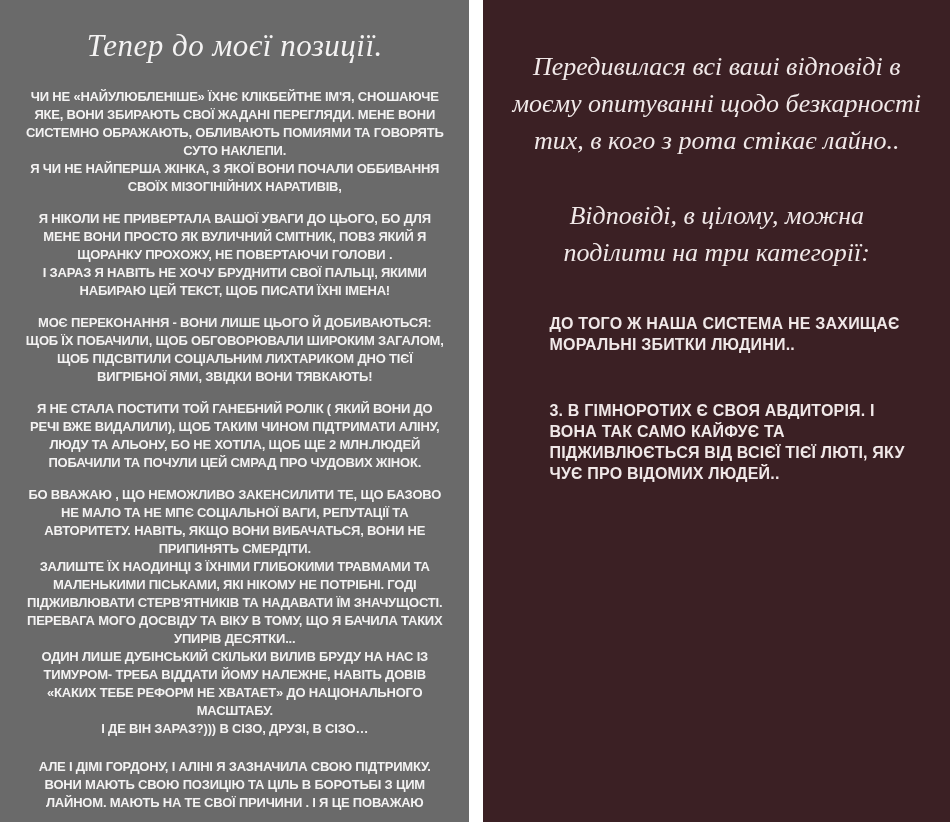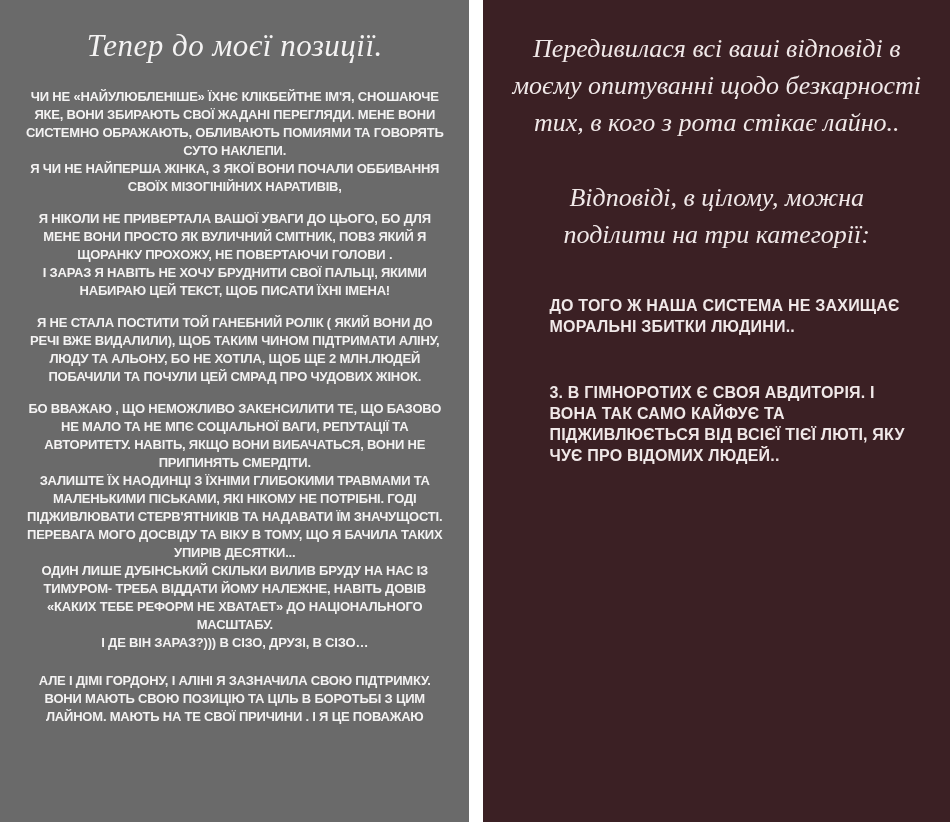--- a/index.html
+++ b/index.html
@@ -36,21 +36,21 @@
   .left .seg {
     display: block;
     font-weight: 700;
     font-size: 13px;
     line-height: 18px;
     letter-spacing: -0.2px;
   }
   
   .panel.right {
     color: #f0e8e8;
-    padding: 30px 0 0 0;
+    padding: 48px 0 0 0;
   }
   .serif {
     font-family: "Liberation Serif", serif;
     font-style: italic;
     font-weight: 400;
     font-size: 26px;
     line-height: 37px;
     text-align: center;
   }
   .intro    { margin: 0 22px 38px 22px; }
@@ -76,20 +76,23 @@
     <div class="body">
       <p class="para">
         <span class="seg">ЧИ НЕ «НАЙУЛЮБЛЕНІШЕ» ЇХНЄ КЛІКБЕЙТНЕ ІМ'Я, СНОШАЮЧЕ ЯКЕ, ВОНИ ЗБИРАЮТЬ СВОЇ ЖАДАНІ ПЕРЕГЛЯДИ. МЕНЕ ВОНИ СИСТЕМНО ОБРАЖАЮТЬ, ОБЛИВАЮТЬ ПОМИЯМИ ТА ГОВОРЯТЬ СУТО НАКЛЕПИ.</span>
         <span class="seg">Я ЧИ НЕ НАЙПЕРША ЖІНКА, З ЯКОЇ ВОНИ ПОЧАЛИ ОББИВАННЯ СВОЇХ МІЗОГІНІЙНИХ НАРАТИВІВ,</span>
       </p>
       <p class="para">
         <span class="seg">Я НІКОЛИ НЕ ПРИВЕРТАЛА ВАШОЇ УВАГИ ДО ЦЬОГО, БО ДЛЯ МЕНЕ ВОНИ ПРОСТО ЯК ВУЛИЧНИЙ СМІТНИК, ПОВЗ ЯКИЙ Я ЩОРАНКУ ПРОХОЖУ, НЕ ПОВЕРТАЮЧИ ГОЛОВИ .</span>
         <span class="seg">І ЗАРАЗ Я НАВІТЬ НЕ ХОЧУ БРУДНИТИ СВОЇ ПАЛЬЦІ, ЯКИМИ НАБИРАЮ ЦЕЙ ТЕКСТ, ЩОБ ПИСАТИ ЇХНІ ІМЕНА!</span>
       </p>
       <p class="para">
+        <span class="seg">МОЄ ПЕРЕКОНАННЯ - ВОНИ ЛИШЕ ЦЬОГО Й ДОБИВАЮТЬСЯ: ЩОБ ЇХ ПОБАЧИЛИ, ЩОБ ОБГОВОРЮВАЛИ ШИРОКИМ ЗАГАЛОМ, ЩОБ ПІДСВІТИЛИ СОЦІАЛЬНИМ ЛИХТАРИКОМ ДНО ТІЄЇ ВИГРІБНОЇ ЯМИ, ЗВІДКИ ВОНИ ТЯВКАЮТЬ!</span>
+      </p>
+      <p class="para">
         <span class="seg">Я НЕ СТАЛА ПОСТИТИ ТОЙ ГАНЕБНИЙ РОЛІК ( ЯКИЙ ВОНИ ДО РЕЧІ ВЖЕ ВИДАЛИЛИ), ЩОБ ТАКИМ ЧИНОМ ПІДТРИМАТИ АЛІНУ, ЛЮДУ ТА АЛЬОНУ, БО НЕ ХОТІЛА, ЩОБ ЩЕ 2 МЛН.ЛЮДЕЙ ПОБАЧИЛИ ТА ПОЧУЛИ ЦЕЙ СМРАД ПРО ЧУДОВИХ ЖІНОК.</span>
       </p>
       <p class="para">
         <span class="seg">БО ВВАЖАЮ , ЩО НЕМОЖЛИВО  ЗАКЕНСИЛИТИ ТЕ, ЩО БАЗОВО НЕ МАЛО ТА НЕ  МПЄ СОЦІАЛЬНОЇ ВАГИ, РЕПУТАЦІЇ ТА АВТОРИТЕТУ. НАВІТЬ, ЯКЩО ВОНИ ВИБАЧАТЬСЯ, ВОНИ НЕ ПРИПИНЯТЬ СМЕРДІТИ.</span>
         <span class="seg">ЗАЛИШТЕ ЇХ НАОДИНЦІ З ЇХНІМИ ГЛИБОКИМИ ТРАВМАМИ ТА МАЛЕНЬКИМИ ПІСЬКАМИ, ЯКІ НІКОМУ НЕ ПОТРІБНІ. ГОДІ ПІДЖИВЛЮВАТИ СТЕРВ'ЯТНИКІВ ТА НАДАВАТИ ЇМ ЗНАЧУЩОСТІ.</span>
         <span class="seg">ПЕРЕВАГА МОГО ДОСВІДУ ТА ВІКУ В ТОМУ, ЩО Я БАЧИЛА ТАКИХ УПИРІВ ДЕСЯТКИ...</span>
         <span class="seg">ОДИН ЛИШЕ ДУБІНСЬКИЙ СКІЛЬКИ ВИЛИВ БРУДУ НА НАС ІЗ ТИМУРОМ- ТРЕБА ВІДДАТИ ЙОМУ НАЛЕЖНЕ, НАВІТЬ ДОВІВ «КАКИХ ТЕБЕ РЕФОРМ НЕ ХВАТАЕТ» ДО НАЦІОНАЛЬНОГО МАСШТАБУ.</span>
         <span class="seg">І ДЕ ВІН ЗАРАЗ?))) В СІЗО, ДРУЗІ, В СІЗО…</span>
       </p>
       <p class="para" style="margin-top:20px;">

